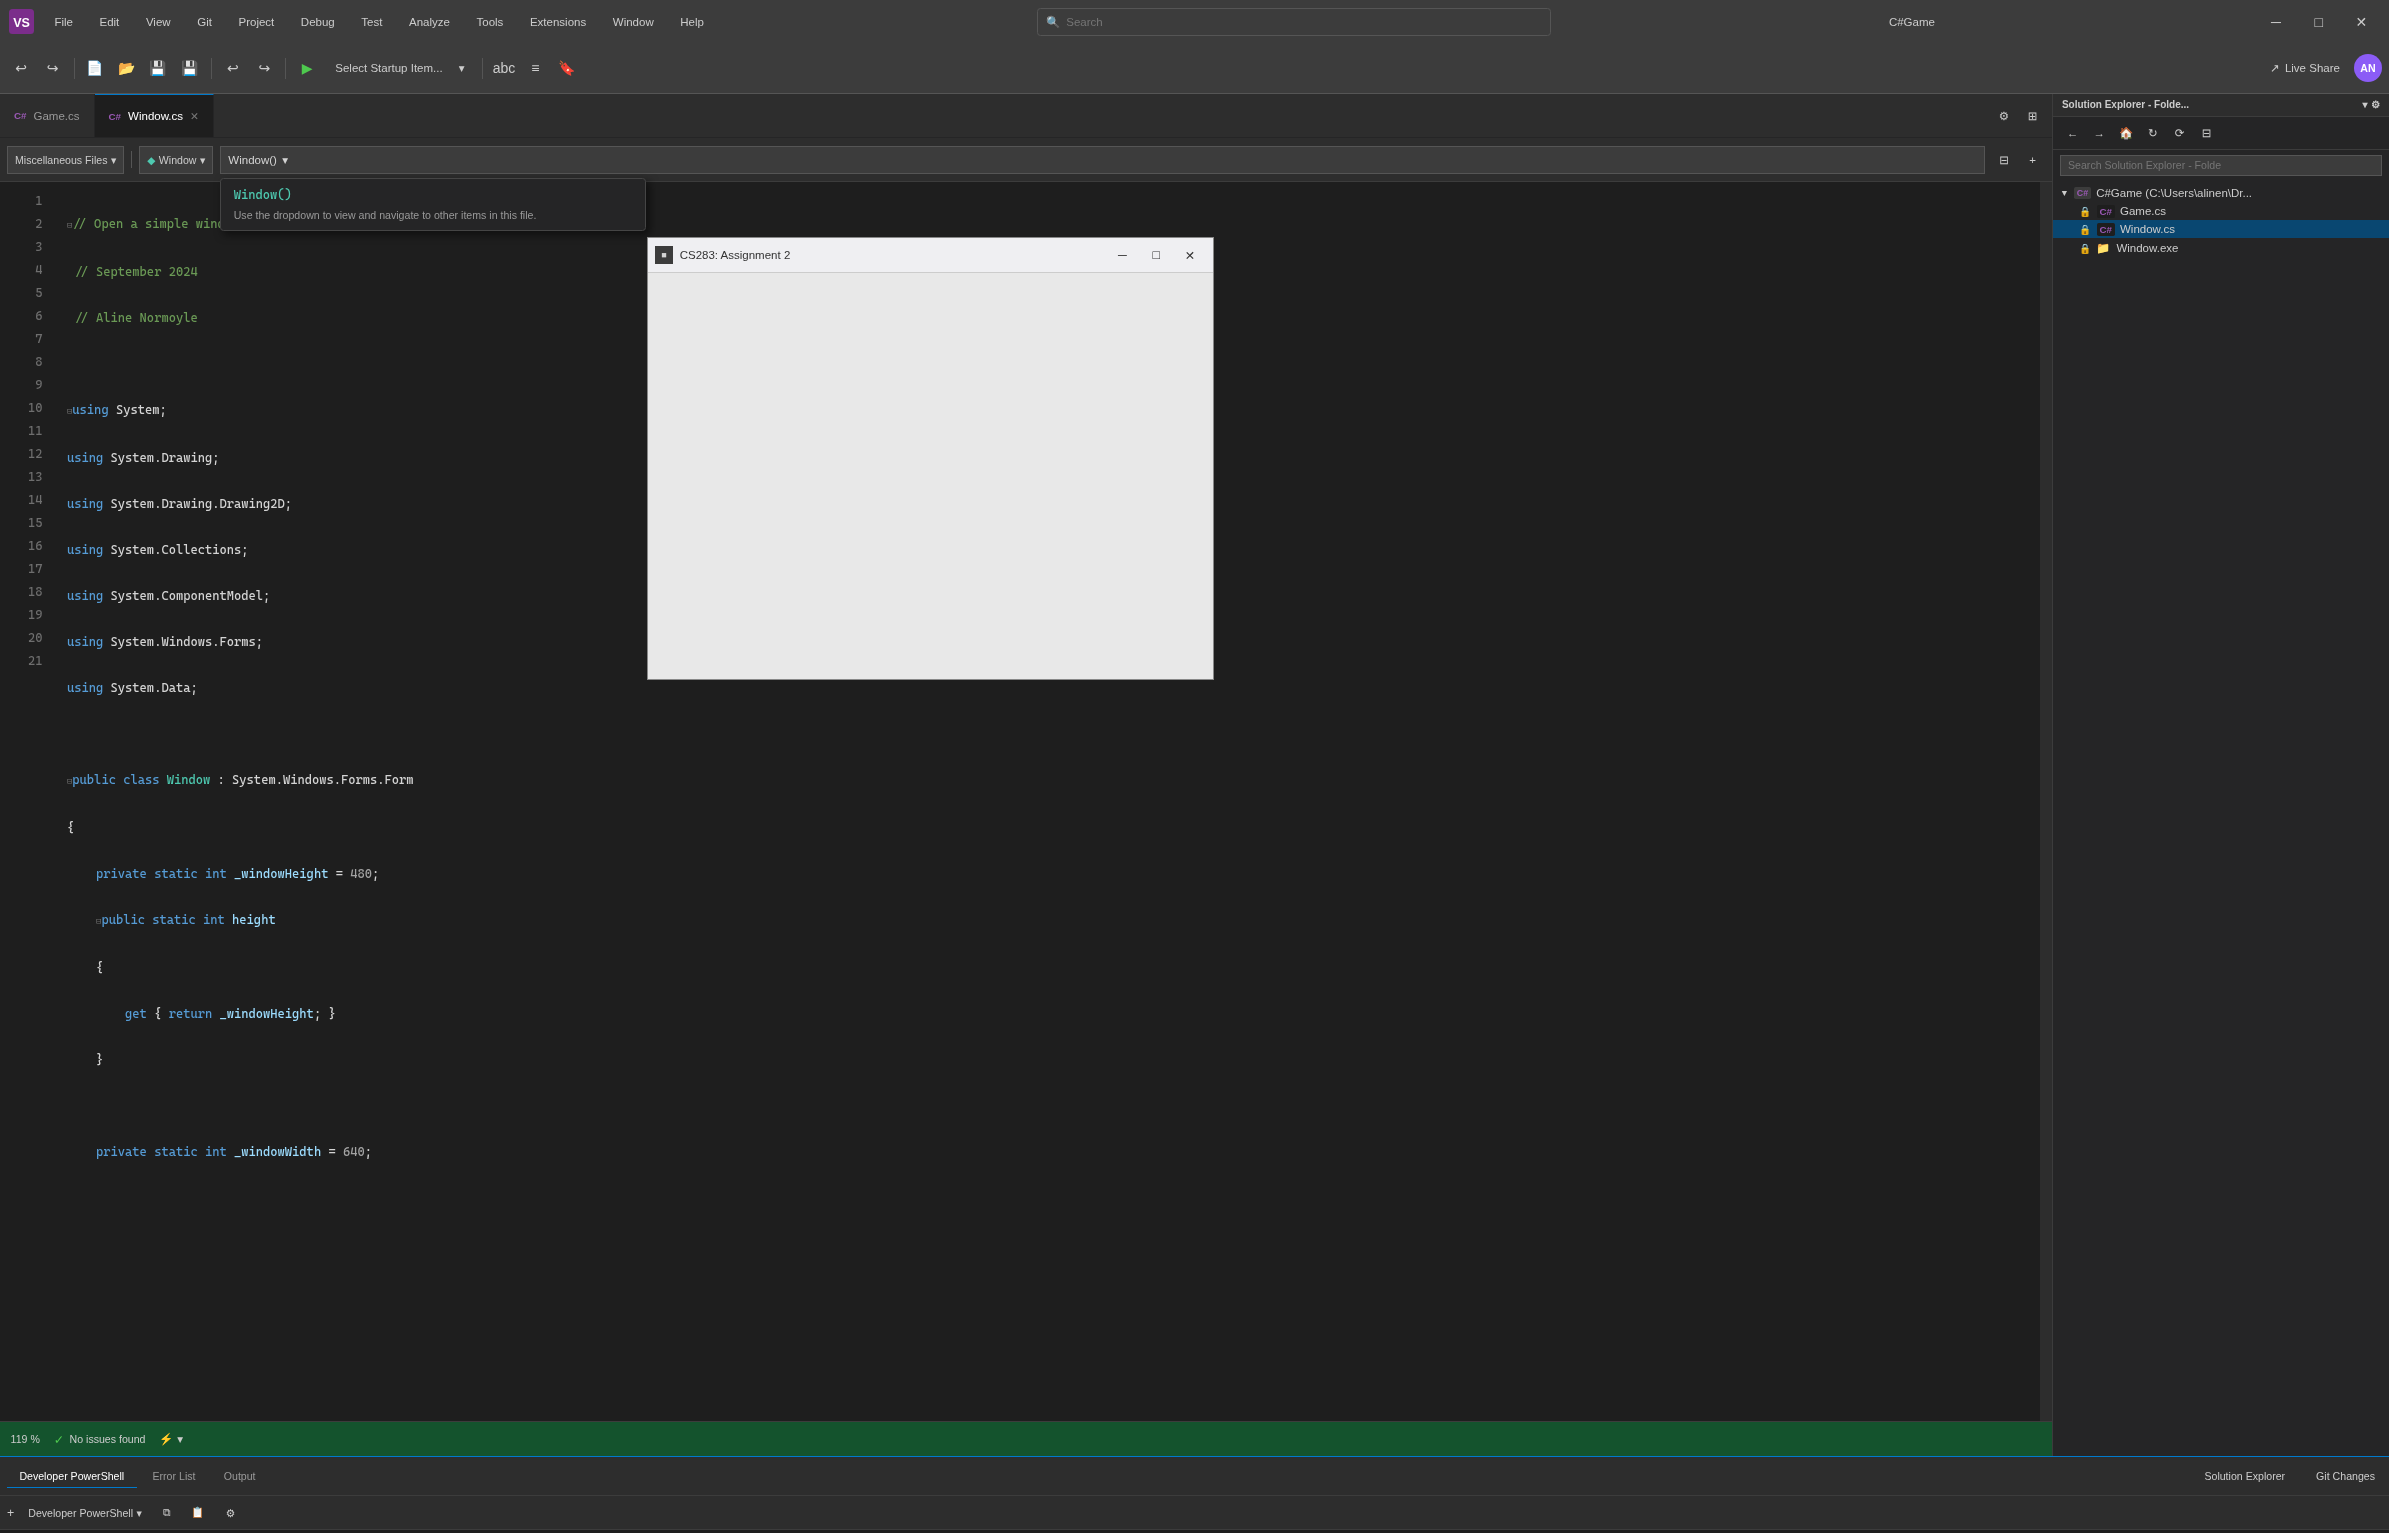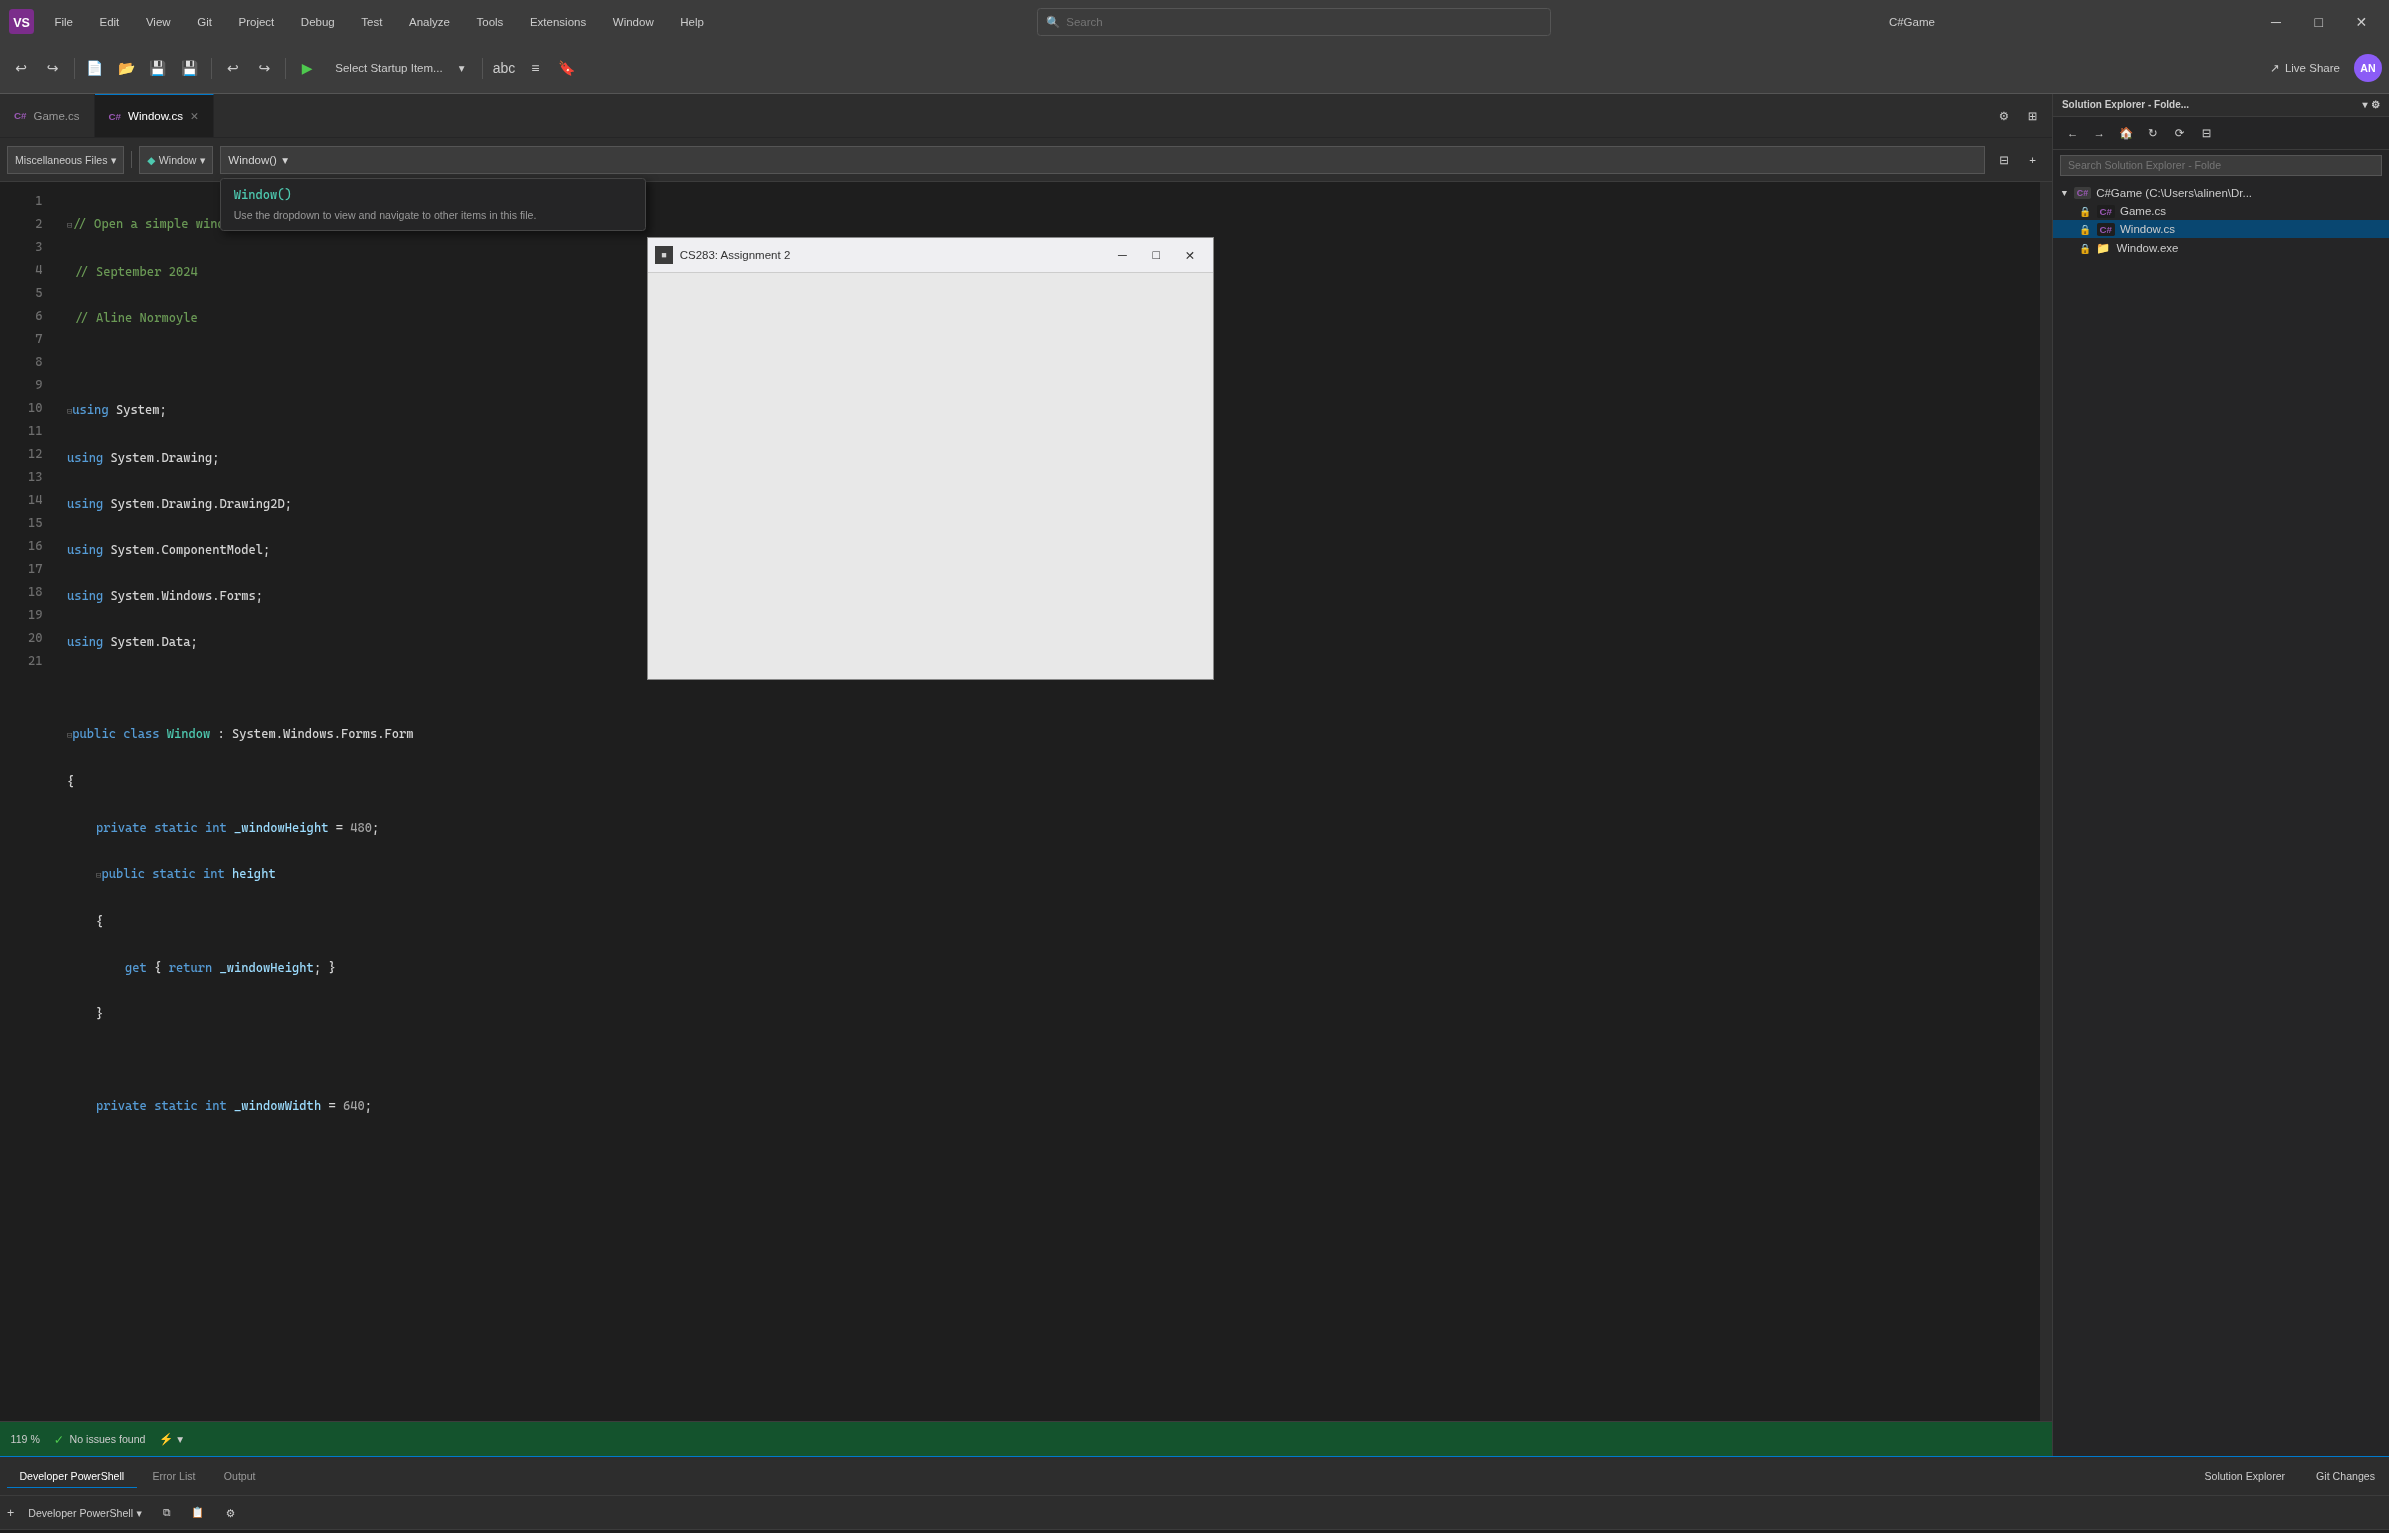--- a/index.html
+++ b/index.html
@@ -230,20 +230,21 @@
         <div>21</div>
       </div>
       <div id="code-content">
 <span class="code-line"><span class="collapse-icon">⊟</span><span class="cmt">// Open a simple window for drawing in C#</span></span>
 <span class="code-line"> <span class="cmt">// September 2024</span></span>
 <span class="code-line"> <span class="cmt">// Aline Normoyle</span></span>
 <span class="code-line"></span>
 <span class="code-line"><span class="collapse-icon">⊟</span><span class="kw">using</span> System;</span>
 <span class="code-line"><span class="kw">using</span> System.Drawing;</span>
 <span class="code-line"><span class="kw">using</span> System.Drawing.Drawing2D;</span>
+<span class="code-line"><span class="kw">using</span> System.Collections;</span>
 <span class="code-line"><span class="kw">using</span> System.ComponentModel;</span>
 <span class="code-line"><span class="kw">using</span> System.Windows.Forms;</span>
 <span class="code-line"><span class="kw">using</span> System.Data;</span>
 <span class="code-line"></span>
 <span class="code-line"><span class="collapse-icon">⊟</span><span class="kw">public</span> <span class="kw">class</span> <span class="cls">Window</span> : System.Windows.Forms.Form</span>
 <span class="code-line">{</span>
 <span class="code-line">    <span class="kw">private</span> <span class="kw">static</span> <span class="kw">int</span> <span class="prop">_windowHeight</span> = <span class="num">480</span>;</span>
 <span class="code-line">    <span class="collapse-icon">⊟</span><span class="kw">public</span> <span class="kw">static</span> <span class="kw">int</span> <span class="prop">height</span></span>
 <span class="code-line">    {</span>
 <span class="code-line">        <span class="kw">get</span> { <span class="kw">return</span> <span class="prop">_windowHeight</span>; }</span>

